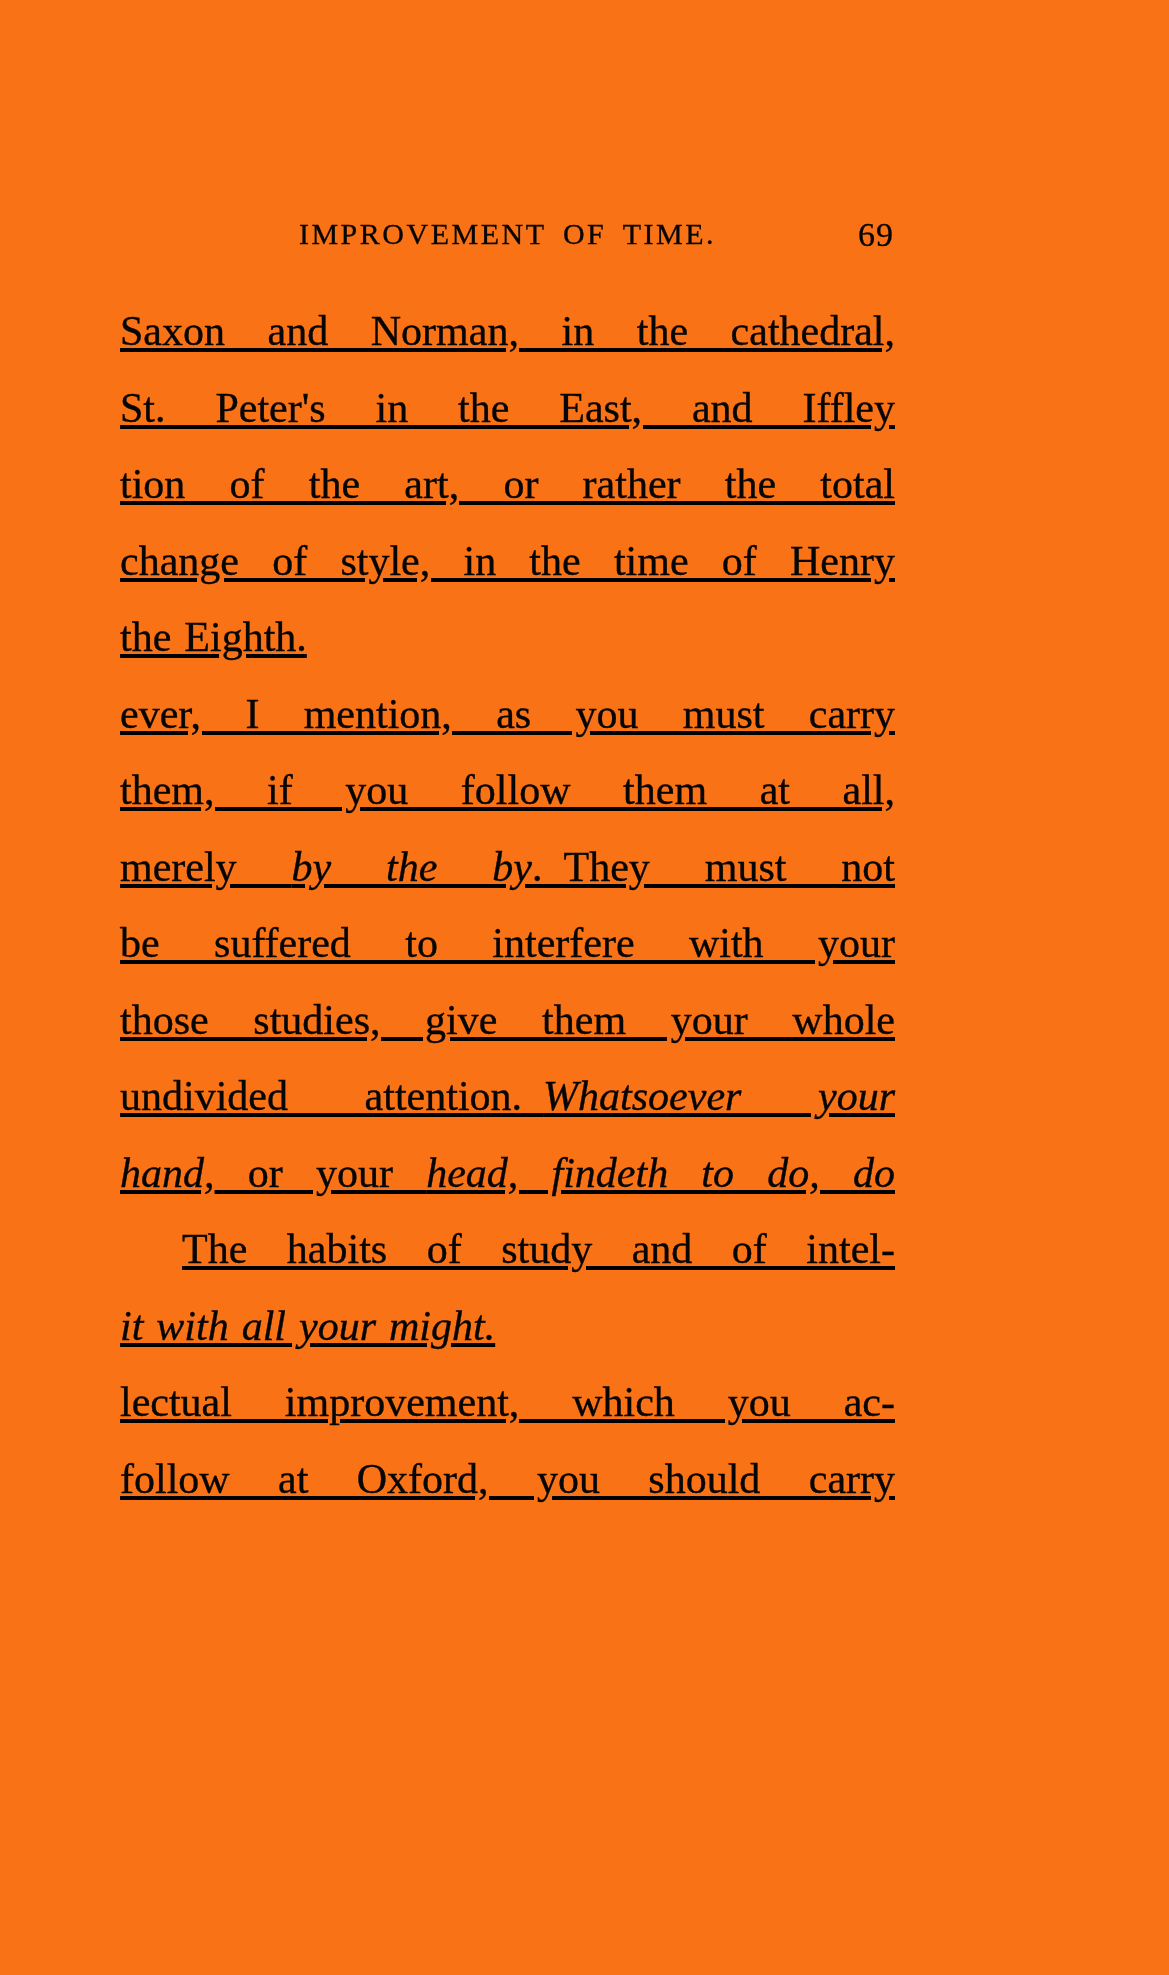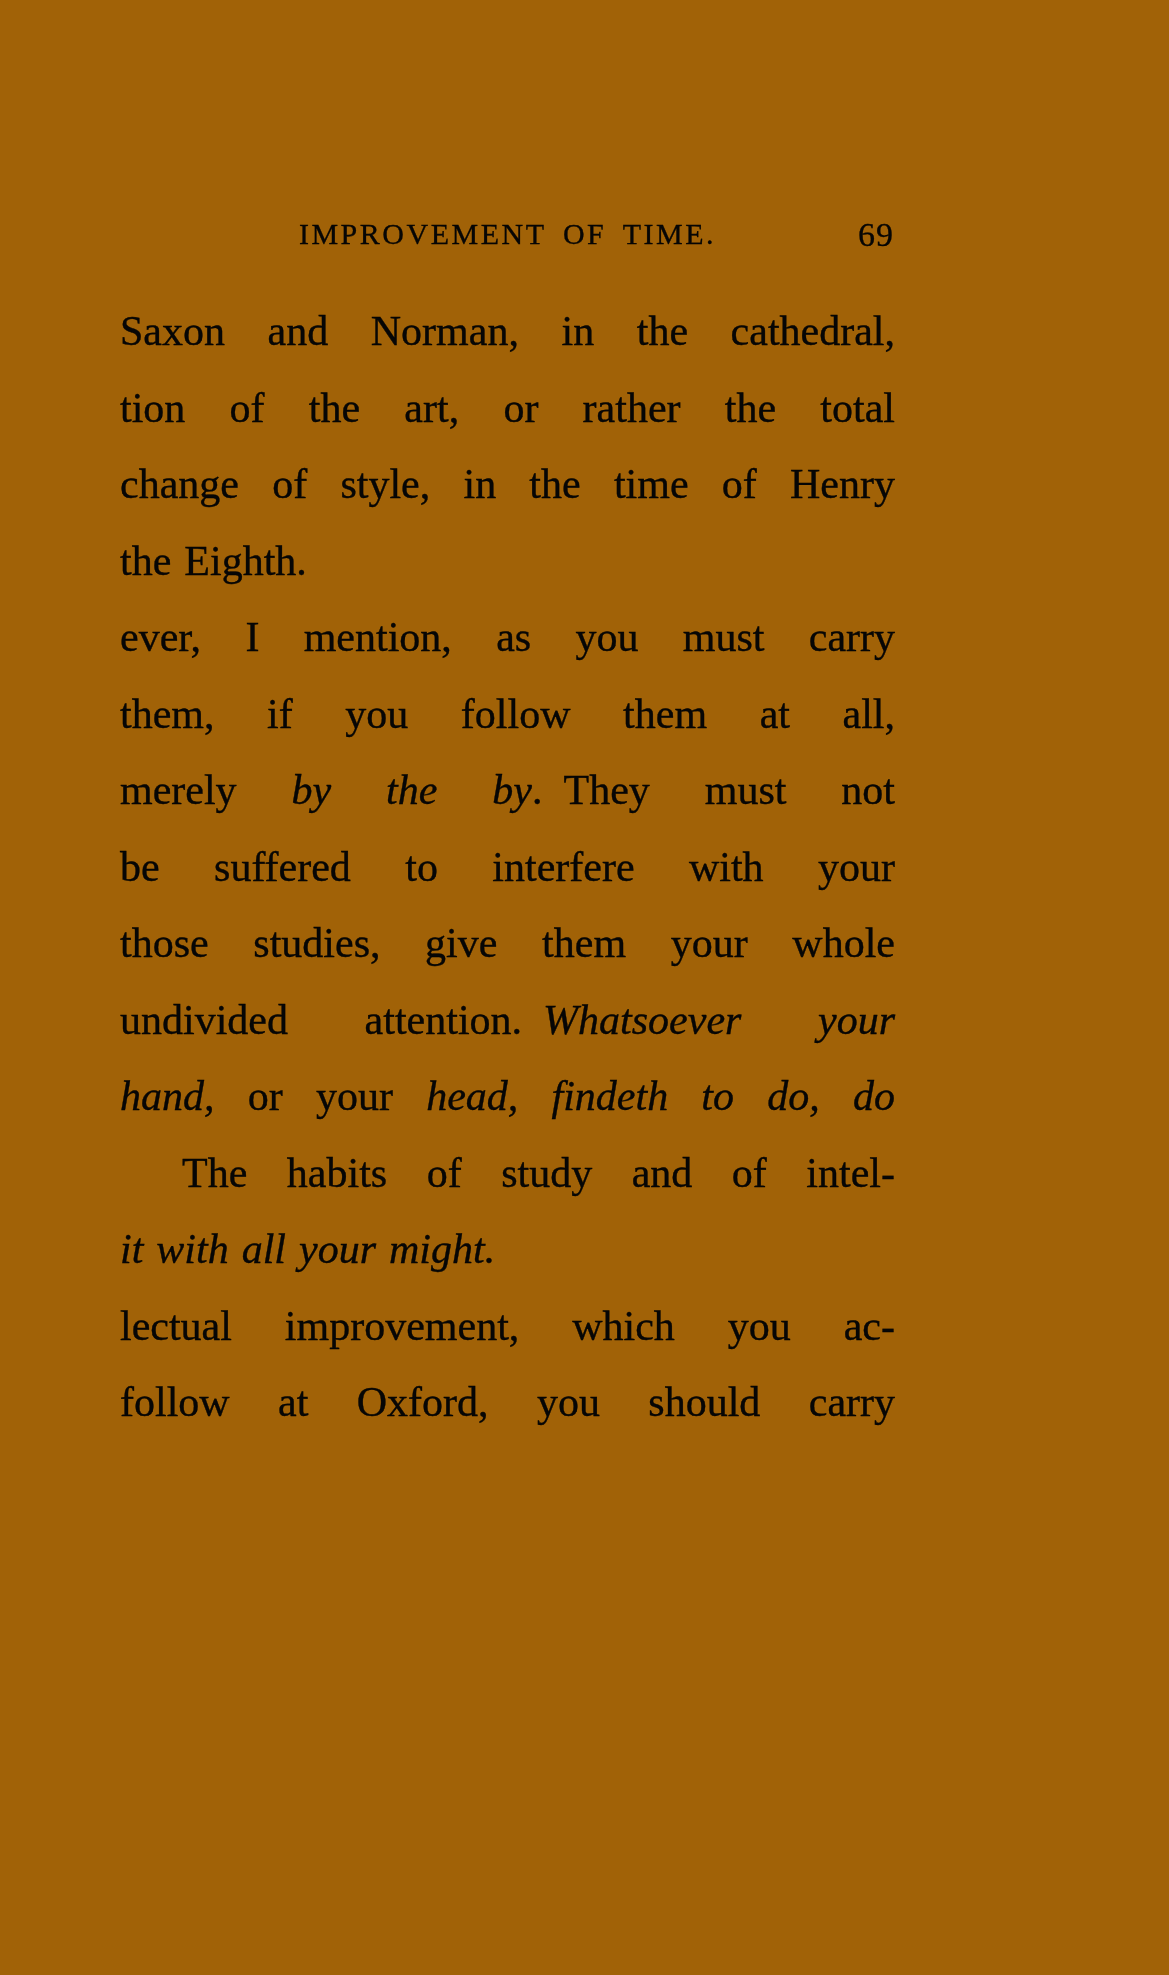--- a/index.html
+++ b/index.html
@@ -4,21 +4,21 @@
 <style>
   html, body {
     margin: 0;
     padding: 0;
     background: #ffffff;
   }
   .page {
     position: relative;
     width: 1169px;
     height: 1975px;
-    background: #a16207;
+    background: #f97316;
     overflow: hidden;
     font-family: "Liberation Serif", "DejaVu Serif", serif;
     color: #060606;
   }
   .running-header {
     position: absolute;
     left: 120px;
     top: 219px;
     width: 775px;
     text-align: center;
@@ -38,20 +38,21 @@
     letter-spacing: 1px;
     -webkit-text-stroke: 0.3px #000;
   }
   .text-block {
     position: absolute;
     left: 120px;
     top: 293px;
     width: 775px;
     font-size: 42px;
     line-height: 76.5px;
+    text-decoration: underline;
     -webkit-text-stroke: 0.35px #000;
   }
   .line {
     height: 76.5px;
     text-align: justify;
     text-align-last: justify;
     word-spacing: 2.5px;
   }
   .line.no-just {
     text-align: left;
@@ -65,20 +66,21 @@
   }
 </style>
 </head>
 <body>
 
 <div class="page">
   <div class="running-header">IMPROVEMENT OF TIME.</div>
   <div class="folio">69</div>
   <div class="text-block">
       <div class="line"><span>Saxon and Norman, in the cathedral,</span></div>
+      <div class="line"><span>St. Peter's in the East, and Iffley</span></div>
       <div class="line"><span>tion of the art, or rather the total</span></div>
       <div class="line"><span>change of style, in the time of Henry</span></div>
       <div class="line no-just"><span>the Eighth.</span></div>
       <div class="line"><span>ever, I mention, as you must carry</span></div>
       <div class="line"><span>them, if you follow them at all,</span></div>
       <div class="line"><span>merely </span><span class="it">by the by</span><span>. They must not</span></div>
       <div class="line"><span>be suffered to interfere with your</span></div>
       <div class="line"><span>those studies, give them your whole</span></div>
       <div class="line"><span>undivided attention. </span><span class="it">Whatsoever your</span></div>
       <div class="line"><span class="it">hand,</span><span> or your </span><span class="it">head, findeth to do, do</span></div>

